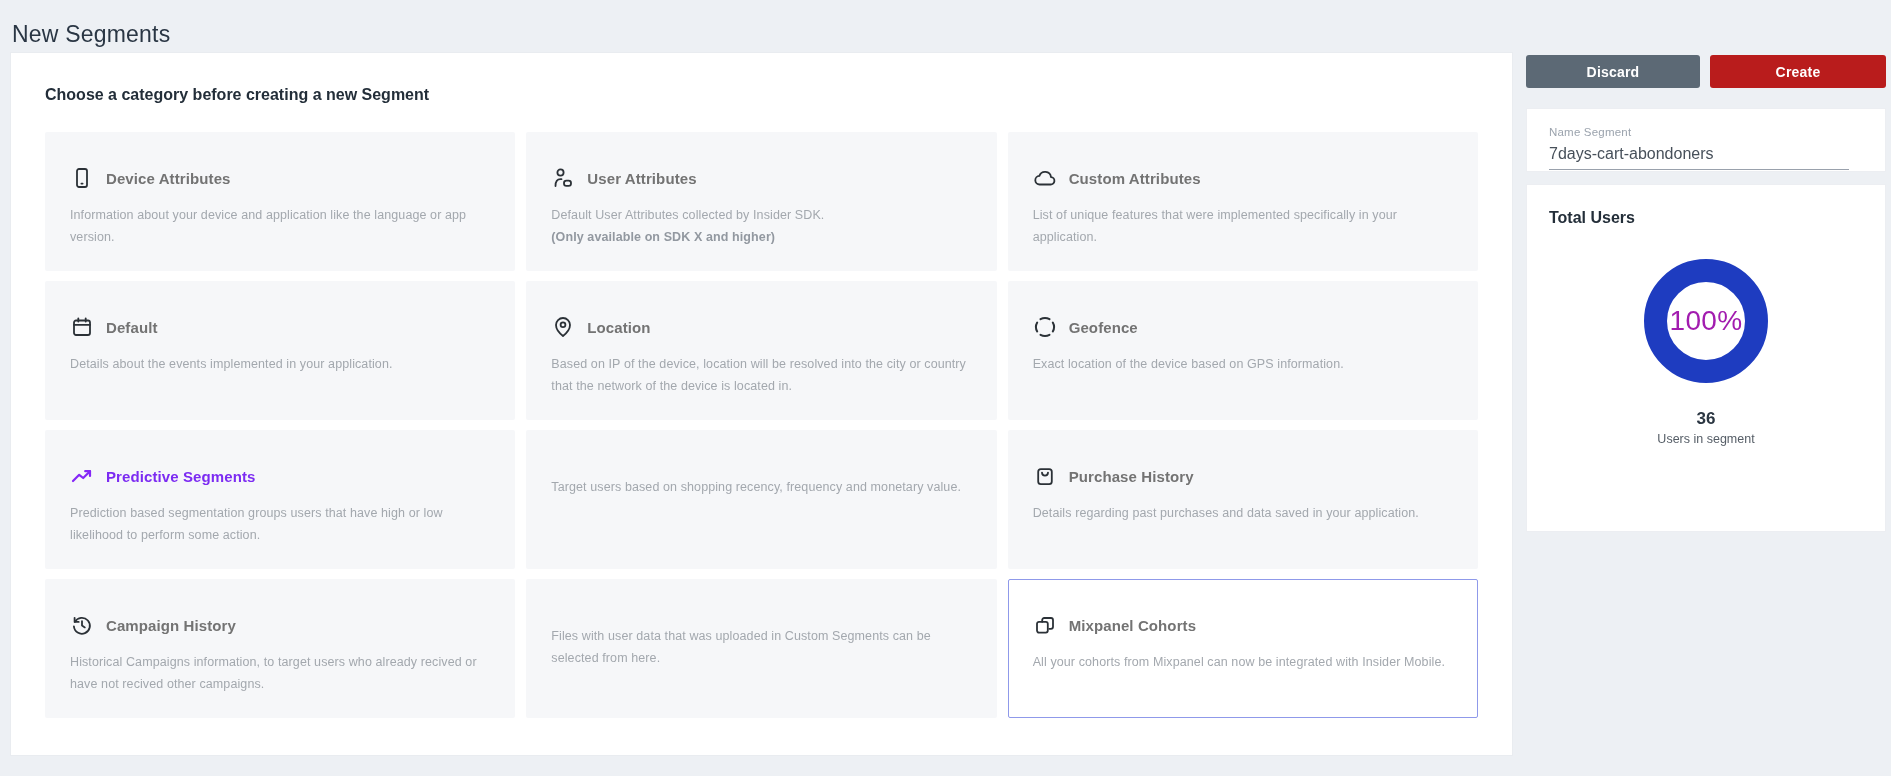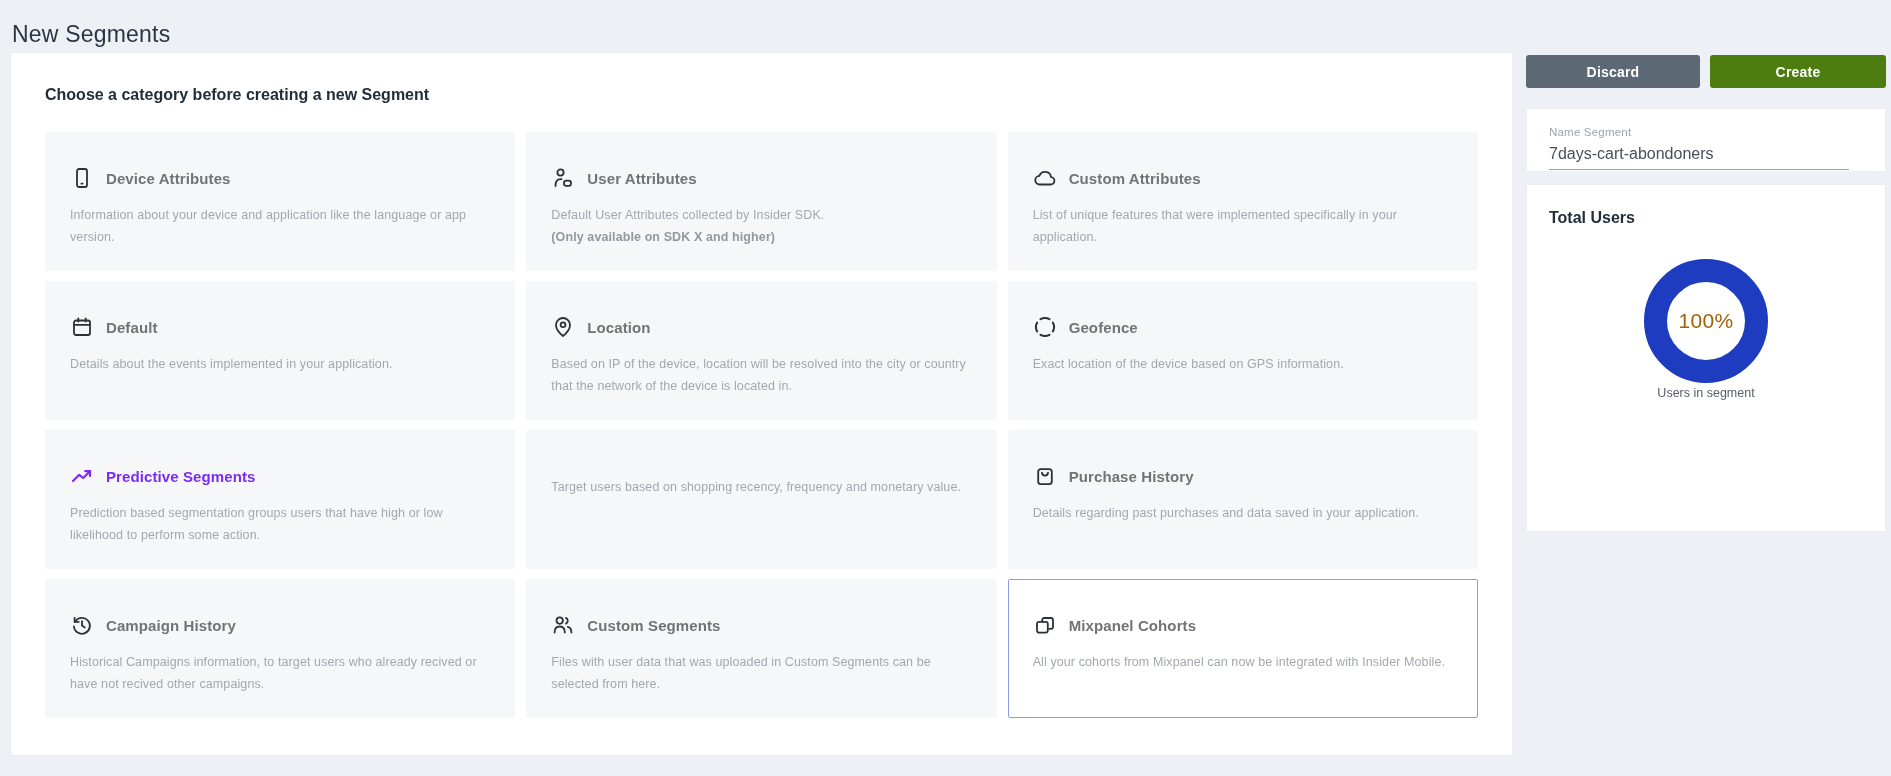--- a/index.html
+++ b/index.html
@@ -42,21 +42,21 @@
   }
   .card-desc .bold-line { font-weight:700; color:#9298a0; }
 
   .sidebar { position:absolute; left:1526px; top:55px; width:360px; }
   .btn-row { display:flex; gap:10px; }
   .btn {
     height:33px; border:none; border-radius:3px; cursor:pointer;
     font-family:inherit; font-size:14px; font-weight:700; color:#ffffff; letter-spacing:.2px;
   }
   .btn-discard { width:174px; background:#5c6975; }
-  .btn-create { width:176px; background:#4d7c0f; }
+  .btn-create { width:176px; background:#b91c1c; }
 
   .name-card {
     margin-top:20px; background:#ffffff; border:1px solid #eceef2;
     padding:17px 36px 20px 22px; height:64px;
   }
   .field-label { font-size:11.5px; color:#9ba3ad; letter-spacing:.2px; }
   .field-input {
     display:block; width:100%; margin-top:7px; border:none; outline:none;
     border-bottom:1px solid #99a1ac; background:transparent;
     font-family:inherit; font-size:16px; color:#47505a; padding:0 0 6px 0;
@@ -65,21 +65,21 @@
   .total-card {
     margin-top:12px; background:#ffffff; border:1px solid #eceef2;
     height:348px; padding:24px 22px; text-align:center;
   }
   .total-title { text-align:left; font-size:16px; font-weight:700; color:#232e39; }
   .donut-wrap { margin-top:32px; display:flex; justify-content:center; }
   .donut {
     width:124px; height:124px; border:23px solid #1e3cc0; border-radius:50%;
     display:flex; align-items:center; justify-content:center;
   }
-  .donut-percent { font-size:21px; font-weight:500; color:#a16207; letter-spacing:.3px; }
+  .donut-percent { font-size:28px; font-weight:500; color:#a21caf; letter-spacing:.3px; }
   .total-count { margin-top:26px; font-size:17px; font-weight:700; color:#2b3642; }
   .total-caption { margin-top:3px; font-size:12.5px; color:#555d66; }
 </style>
 </head>
 <body>
 
 <div class="page-title">New Segments</div>
 
 <div class="main-panel">
   <div class="section-heading">Choose a category before creating a new Segment</div>
@@ -191,31 +191,20 @@
               <path d="M4.6 4.8v4.1h4.1"></path>
               <path d="M4.9 8.9a8 8 0 1 1-1 4.4"></path>
               <path d="M12 8.2v4.4l2.8 1.8"></path>
             </svg>
           </span>
           <span class="card-title">Campaign History</span>
         </div>
         <div class="card-desc"><span>Historical Campaigns information, to target users who already recived or have not recived other campaigns.</span></div>
       </div>
       <div class="card">
-        <div class="card-head">
-          <span>
-            <svg width="24" height="24" viewBox="0 0 24 24" fill="none" stroke="#2b3137" stroke-width="1.8" stroke-linecap="round" stroke-linejoin="round">
-              <circle cx="8.7" cy="7.6" r="3.2"></circle>
-              <path d="M3.6 19.5c0-3.8 2.2-6 5.1-6s5.1 2.2 5.1 6"></path>
-              <path d="M15 4.9a3.2 3.2 0 0 1 0 5.7"></path>
-              <path d="M16.8 13.9c2.3.6 3.6 2.6 3.6 5.6"></path>
-            </svg>
-          </span>
-          <span class="card-title">Custom Segments</span>
-        </div>
         <div class="card-desc"><span>Files with user data that was uploaded in Custom Segments can be selected from here.</span></div>
       </div>
       <div class="card selected">
         <div class="card-head">
           <span>
             <svg width="24" height="24" viewBox="0 0 24 24" fill="none" stroke="#2b3137" stroke-width="1.8" stroke-linecap="round" stroke-linejoin="round">
               <path d="M9.2 8.8V7a2 2 0 0 1 2-2h6.8a2 2 0 0 1 2 2v6.8a2 2 0 0 1-2 2h-1.8"></path>
               <rect x="4" y="8.8" width="10.8" height="10.8" rx="2"></rect>
             </svg>
           </span>
@@ -237,15 +226,16 @@
     <input class="field-input" type="text" value="7days-cart-abondoners" style="">
   </div>
 
   <div class="total-card">
     <div class="total-title">Total Users</div>
     <div class="donut-wrap">
       <div class="donut">
         <span class="donut-percent">100%</span>
       </div>
     </div>
+    <div class="total-count">36</div>
     <div class="total-caption">Users in segment</div>
   </div>
 </div>
 
 </body></html>

